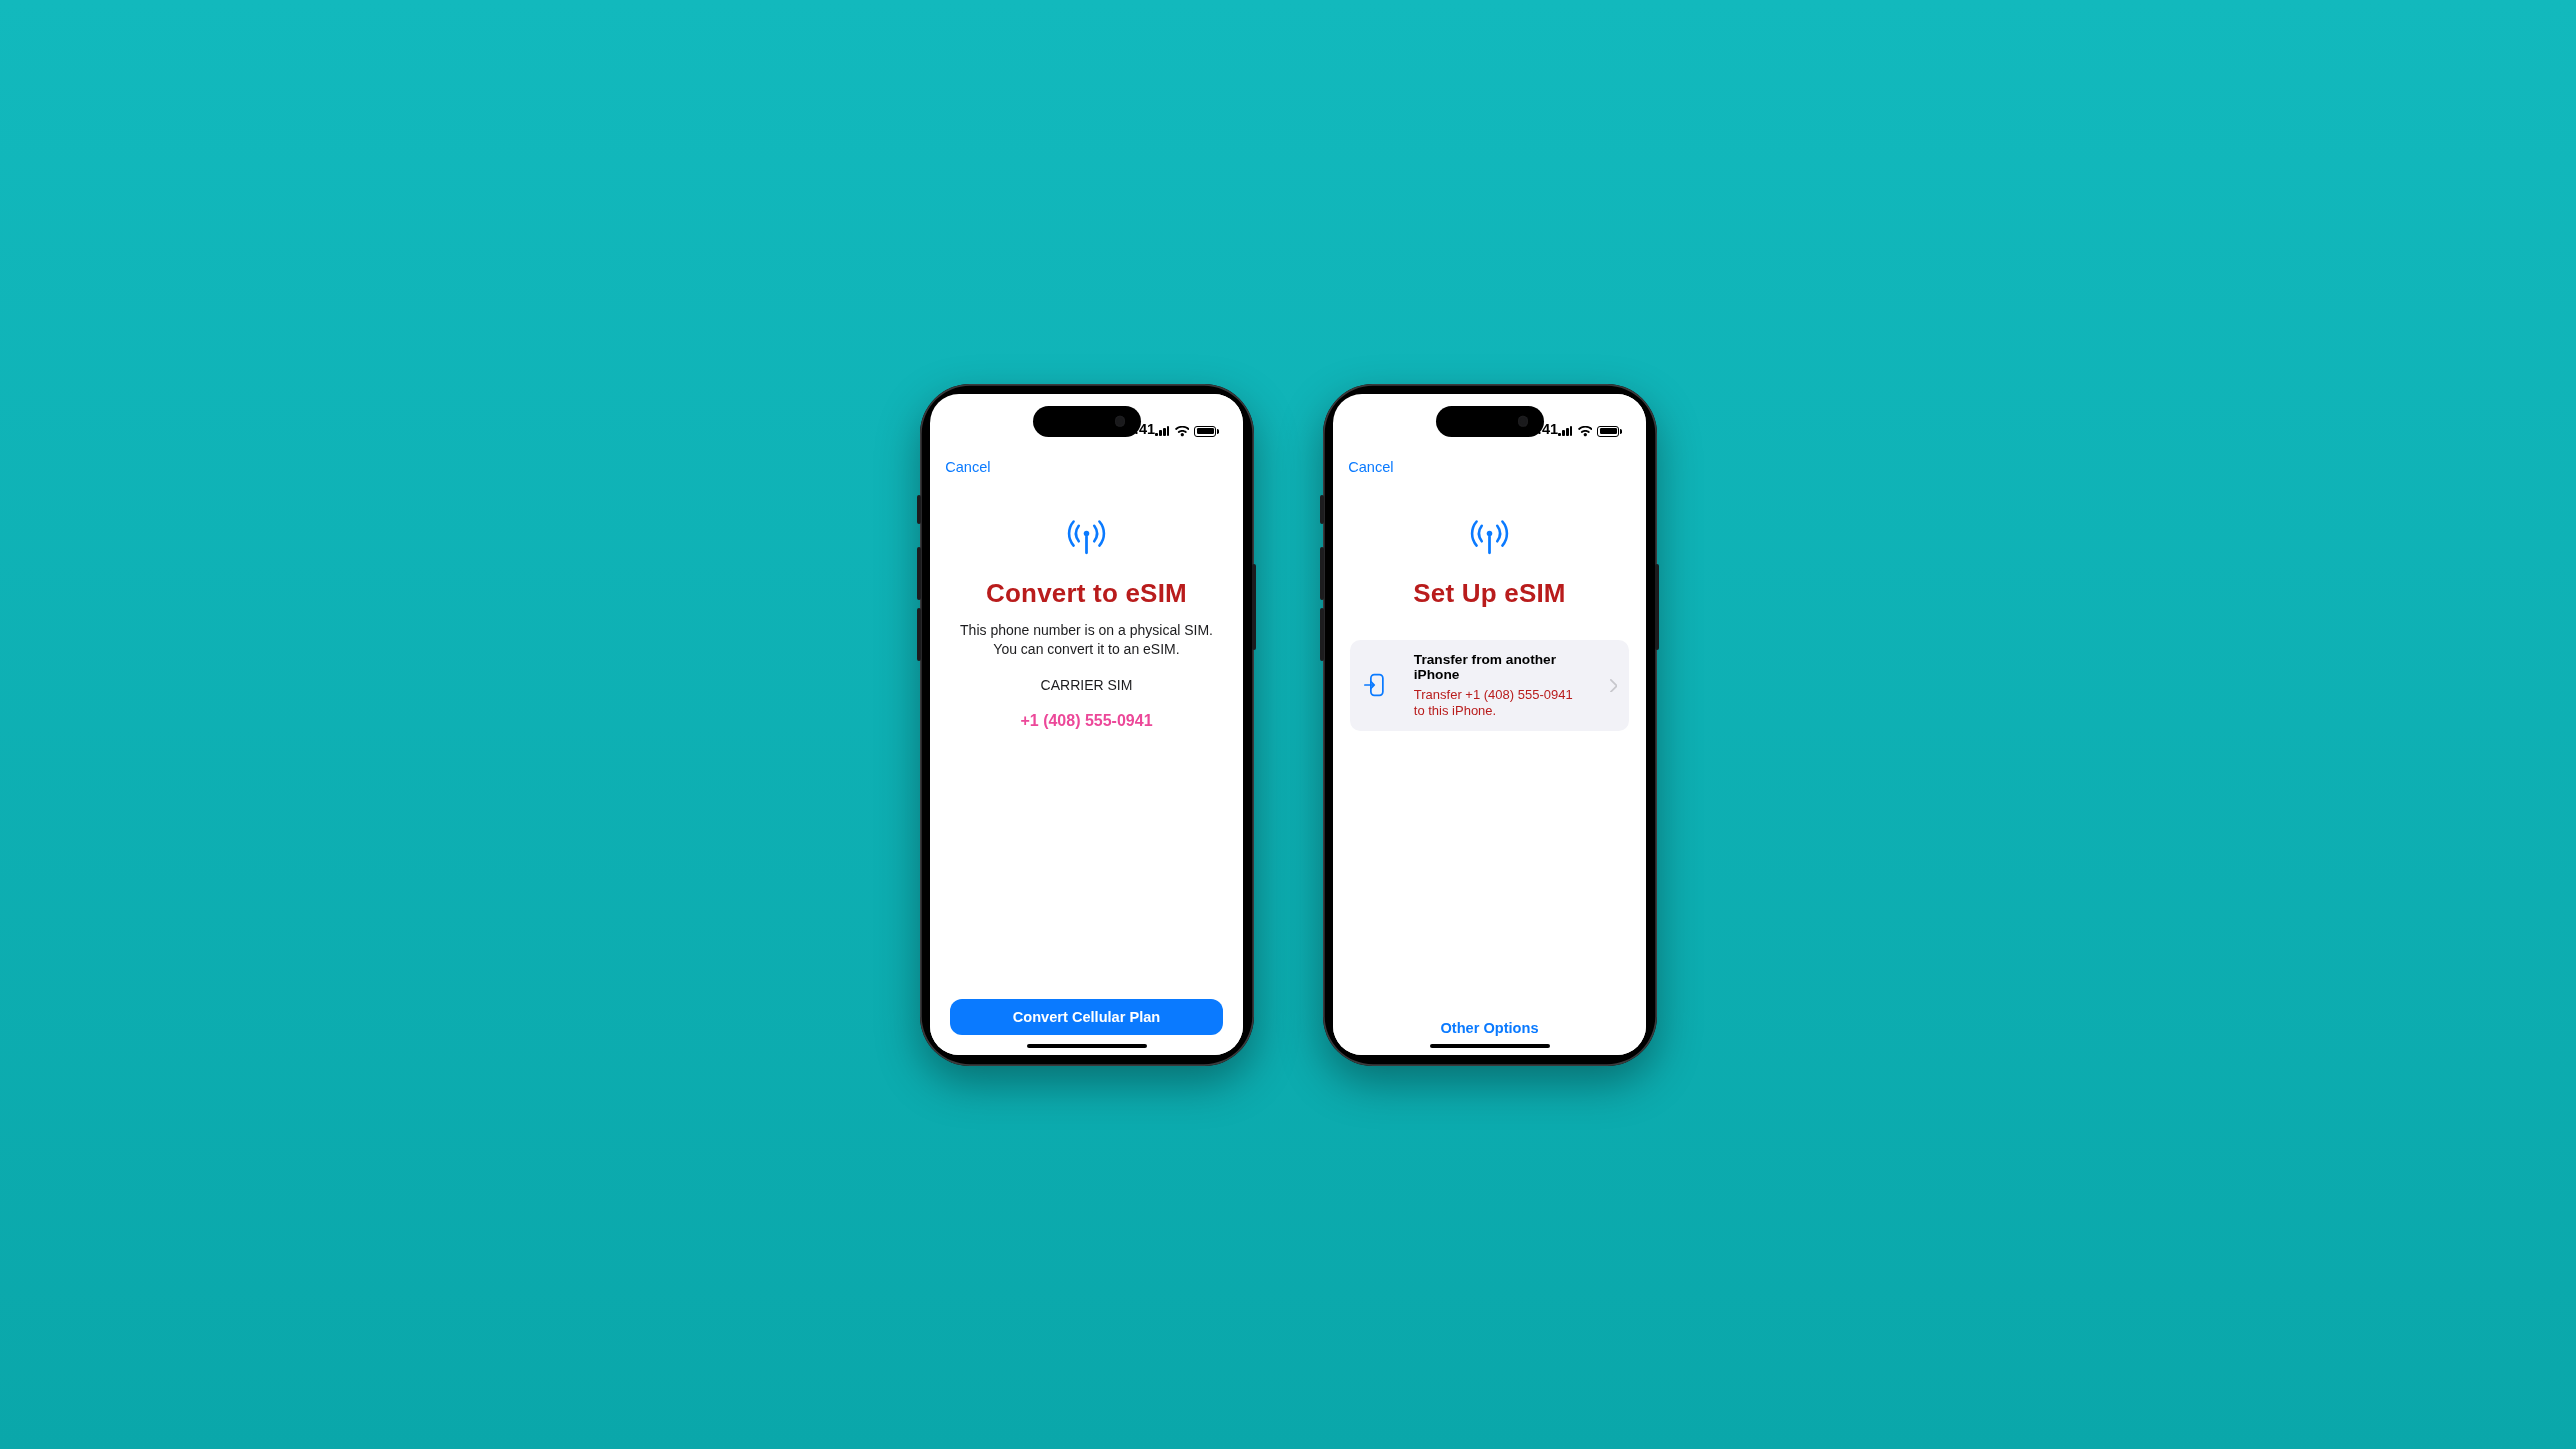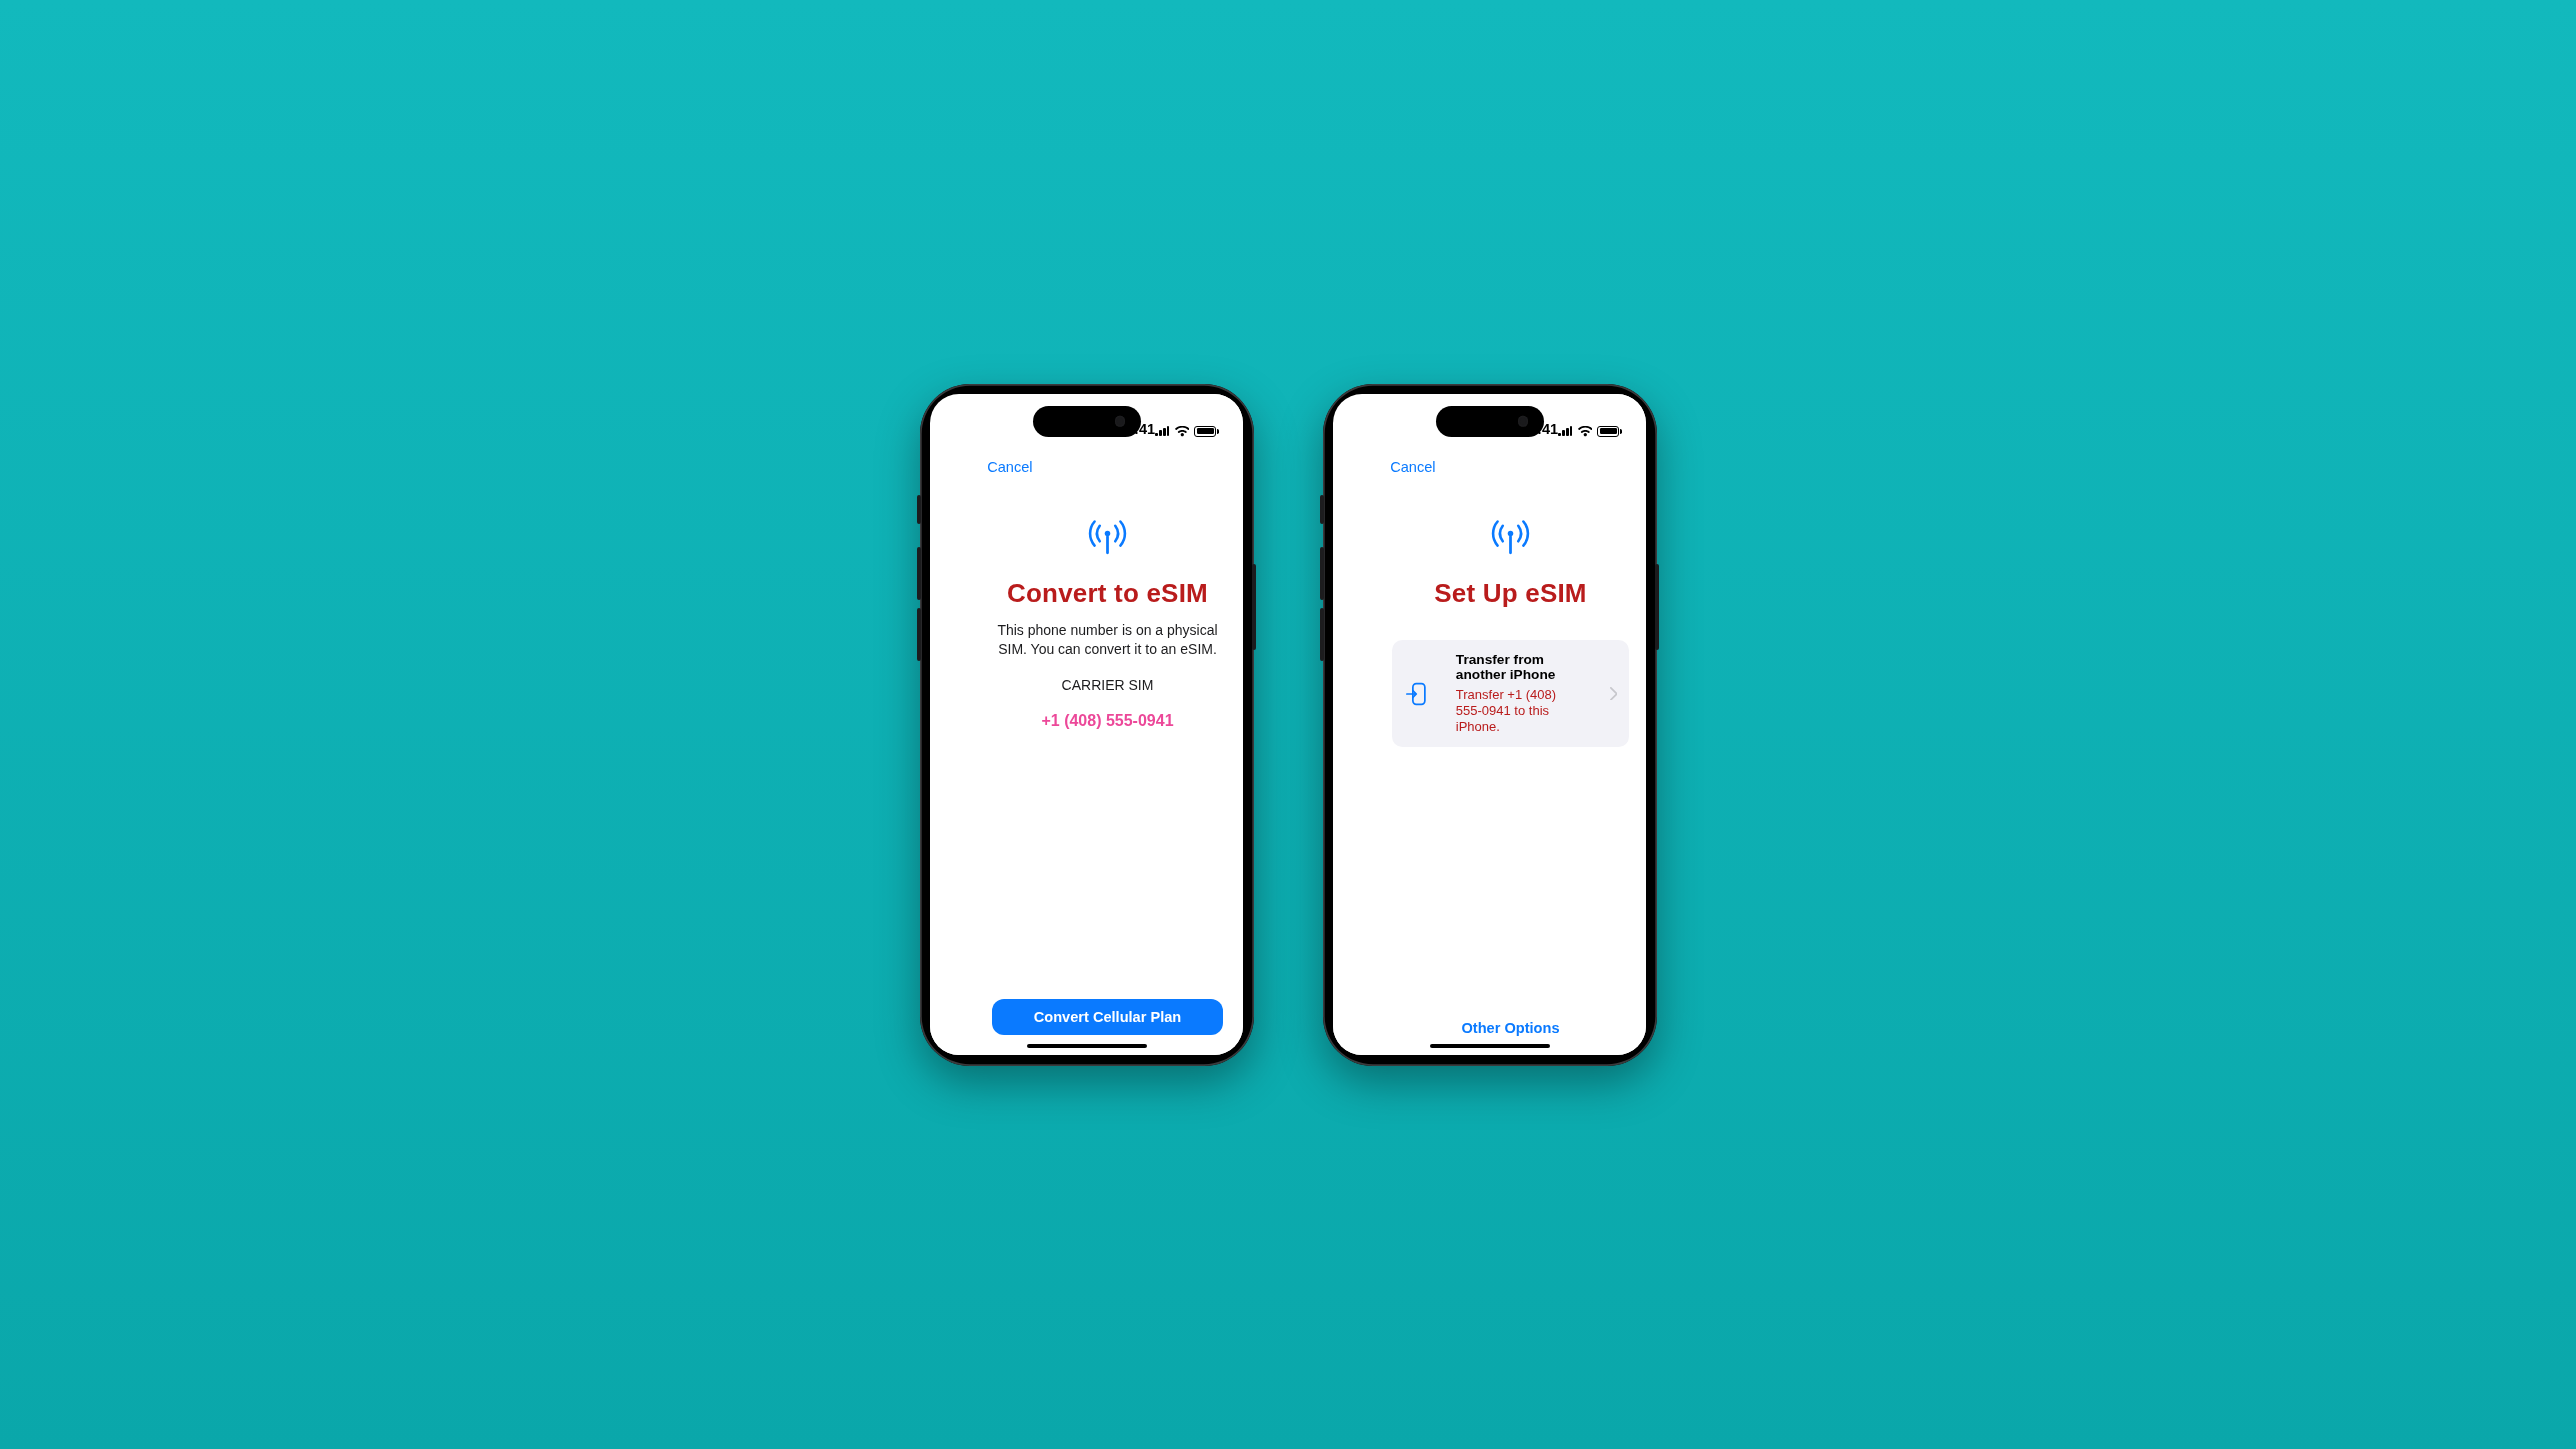--- a/index.html
+++ b/index.html
@@ -58,21 +58,20 @@
     background:#fff;
   }
   .status-right { display:flex; align-items:center; gap:5.1px; }
 
   .sheet-bg { height:8.6px; background:#e9e9eb; border-top-left-radius:10.3px; border-top-right-radius:10.3px; margin:0 1.7px; }
 
   .sheet {
     flex:1; background:#fff; border-top-left-radius:10.3px; border-top-right-radius:10.3px;
     margin-top:-3.4px; display:flex; flex-direction:column;
     padding-bottom: 15.4px;
-    padding-left: 42px;
   }
 
   .navbar { padding: 12px 15.4px 5.1px; }
   .cancel { color:#0a7aff; font-size:14.6px; font-weight:400; }
 
   .content { flex:1; padding: 8.6px 17px 0; text-align:center; display:flex; flex-direction:column; }
 
   .icon-wrap { display:flex; justify-content:center; margin: 29px 0 22px; }
 
   h1.title { font-size:26px; font-weight:700; letter-spacing:0.2px; color:#b91c1c; margin-bottom:12px; }

